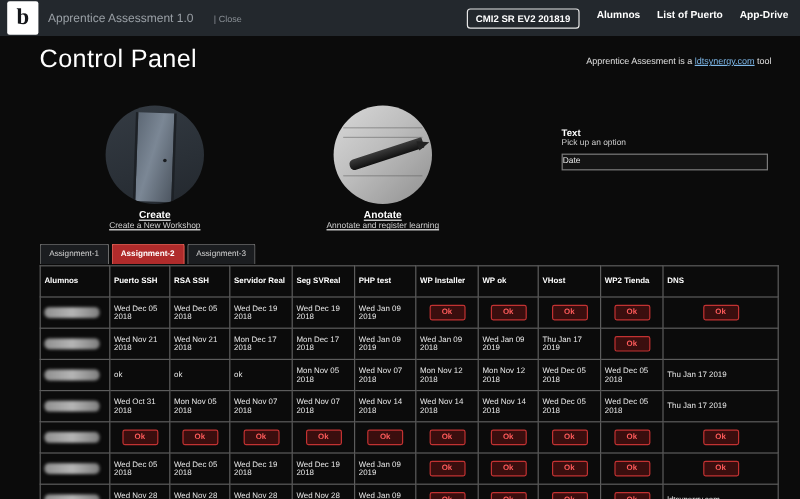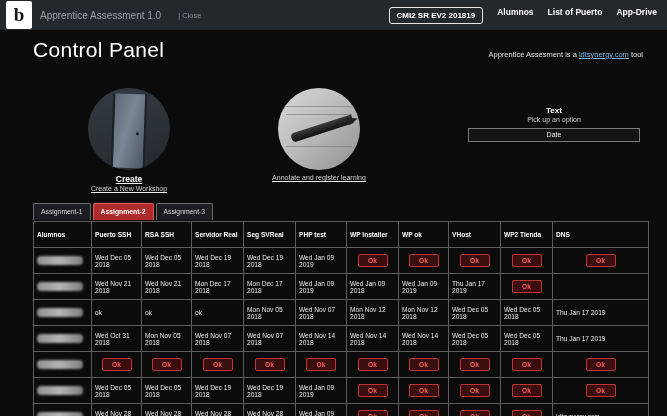--- a/index.html
+++ b/index.html
@@ -25,21 +25,21 @@
   }
   .nav-title { color:#9aa0a6; font-size:10px; }
   .nav-close { color:#8a9096; font-size:7.5px; margin-left:17px; cursor:pointer; }
   .nav-right { margin-left:auto; display:flex; align-items:flex-start; gap:14px; }
   .nav-pill {
     border:1px solid #e6e6e6; border-radius:3px; padding:3px 7px;
     font-size:8px; font-weight:bold; color:#fff; cursor:pointer;
   }
   .nav-link { font-size:8.5px; font-weight:bold; color:#fff; cursor:pointer; }
   
-  .page-header { position:absolute; top:38px; left:33px; right:24px; display:flex; align-items:center; }
+  .page-header { position:absolute; top:38px; left:33px; right:24px; display:flex; align-items:flex-start; }
   .page-title { font-size:21px; font-weight:400; color:#fff; letter-spacing:.3px; }
   .page-subtitle { margin-left:auto; margin-top:8px; font-size:7.5px; color:#e0e0e0; }
   .page-subtitle a { color:#7db7e8; text-decoration:underline; cursor:pointer; }
   
   .action { position:absolute; width:170px; text-align:center;text-decoration:underline; }
   .action.create  { left:44px;  top:88px; }
   .action.anotate { left:234px; top:88px; }
   .circle {
     width:82px; height:82px; border-radius:50%; margin:0 auto 4px auto;
     overflow:hidden; position:relative; cursor:pointer;
@@ -60,21 +60,21 @@
     transform:rotate(-18deg);
   }
   .pen-nib {
     position:absolute; left:70px; top:28px; width:0; height:0;
     border-left:10px solid #222; border-top:4px solid transparent; border-bottom:4px solid transparent;
     transform:rotate(-18deg);
   }
   .action-title { font-size:8.5px; font-weight:bold; color:#fff; margin-top:2px; }
   .action-sub { font-size:7px; color:#cfcfcf; margin-top:1px; }
   
-  .filter { position:absolute; left:468px; top:106px; width:172px; text-align:center; }
+  .filter { position:absolute; left:468px; top:106px; width:172px; text-align:left; }
   .filter-label { font-size:8px; font-weight:bold; color:#fff; }
   .filter-hint { font-size:7px; color:#cfcfcf; margin-top:1px; }
   .date-box {
     margin-top:5px; height:14px; line-height:12px;
     border:1px solid #7a7a7a; background:#141414; color:#e8e8e8;
     font-size:7px; cursor:text;
   }
   
   .tabs { position:absolute; left:33px; top:203px; display:flex; gap:2px; }
   .tab {
@@ -138,20 +138,21 @@
 </div>
 
 <div class="action anotate">
   <div class="circle pen-img">
     <div class="paper-line" style="top:18px"></div>
     <div class="paper-line" style="top:26px"></div>
     <div class="paper-line" style="top:58px"></div>
     <div class="pen"></div>
     <div class="pen-nib"></div>
   </div>
+  <div class="action-title">Anotate</div>
   <div class="action-sub">Annotate and register learning</div>
 </div>
 
 <div class="filter">
   <div class="filter-label">Text</div>
   <div class="filter-hint">Pick up an option</div>
   <div class="date-box">Date</div>
 </div>
 
 <div class="tabs">

